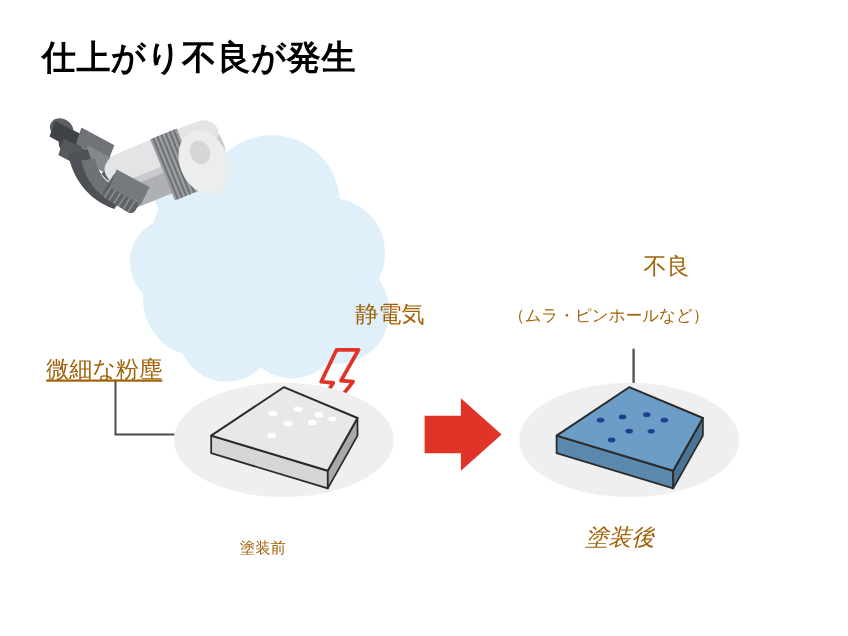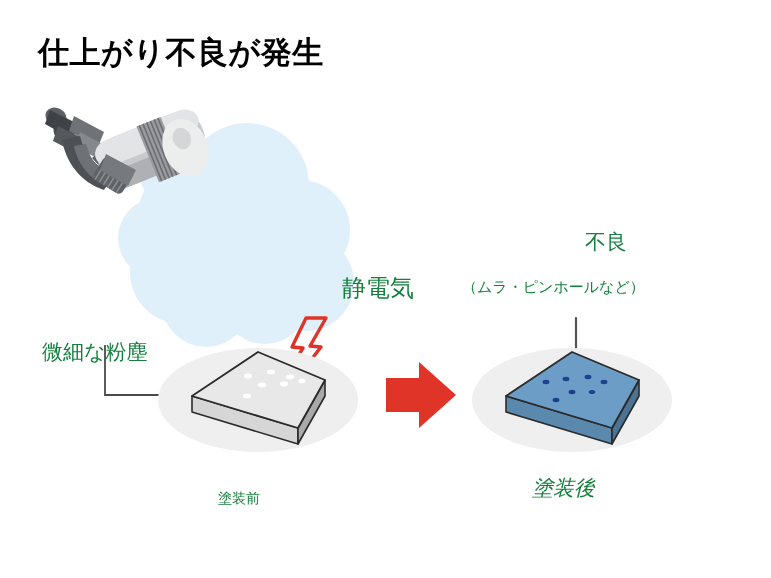--- a/index.html
+++ b/index.html
@@ -6,29 +6,29 @@
   body{
     width:771px;height:578px;
     background:#ffffff;
     font-family:"Liberation Sans","DejaVu Sans",sans-serif;
     overflow:hidden;
     position:relative;
   }
   #stage{position:absolute;left:0;top:0;width:648px;height:578px;}
   #art{position:absolute;left:0;top:0;width:771px;height:578px;}
 
-  .txt{position:absolute;white-space:nowrap;color:#15803d;}
+  .txt{position:absolute;white-space:nowrap;color:#a16207;}
 
   #title{
     left:38px;top:32px;
     font-size:31px;font-weight:bold;letter-spacing:0.5px;
     color:#000000;
   }
-  #label-dust{left:42px;top:338px;font-size:21px;}
-  #label-static{left:342px;top:272px;font-size:24px;}
+  #label-dust{left:42px;top:322px;font-size:21px;text-decoration:underline;}
+  #label-static{left:323px;top:272px;font-size:21px;}
   #label-defect-1{left:585px;top:228px;font-size:21px;}
   #label-defect-2{left:462px;top:278px;font-size:15px;}
   #caption-before{left:218px;top:490px;font-size:14px;}
   #caption-after{left:532px;top:474px;font-size:21px;font-style:italic;}
 </style>
 </head>
 <body>
 
 <div id="stage">
 

